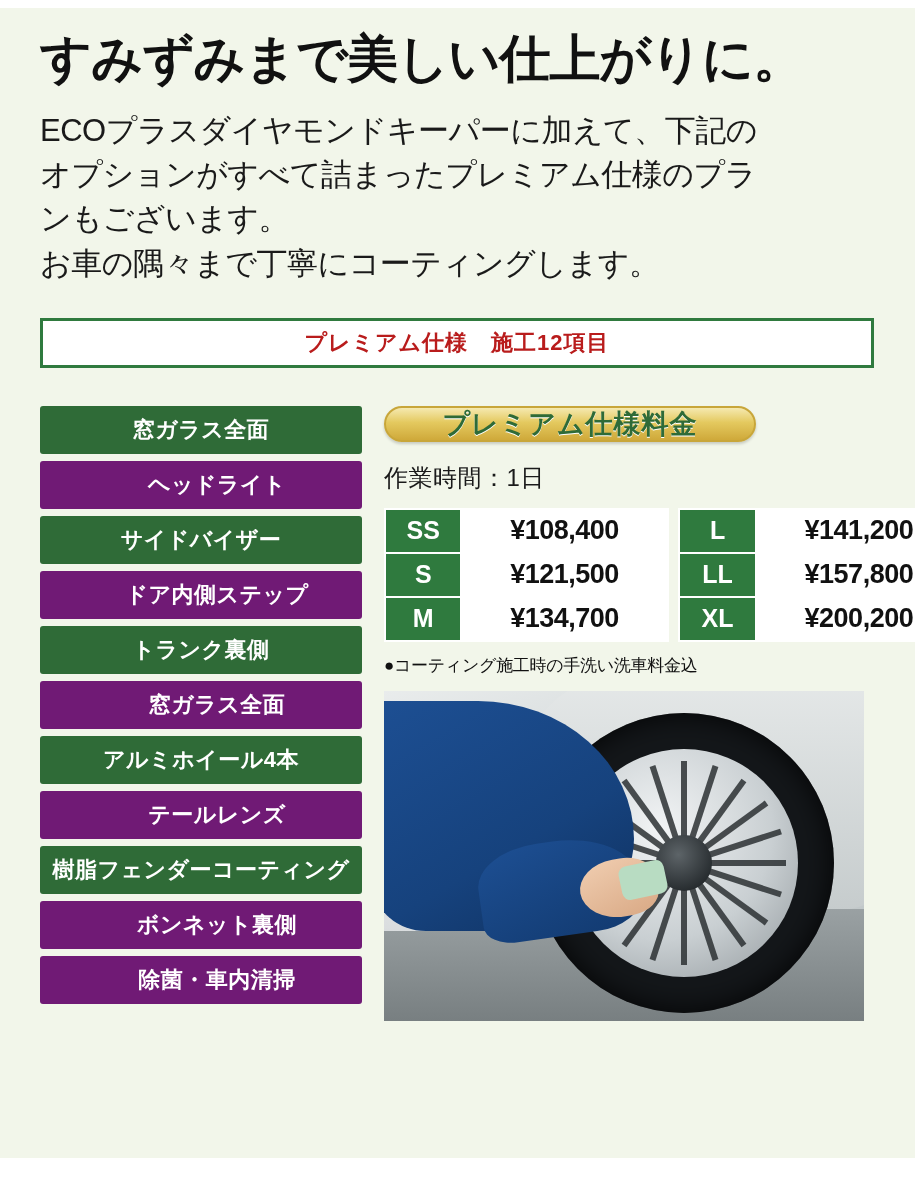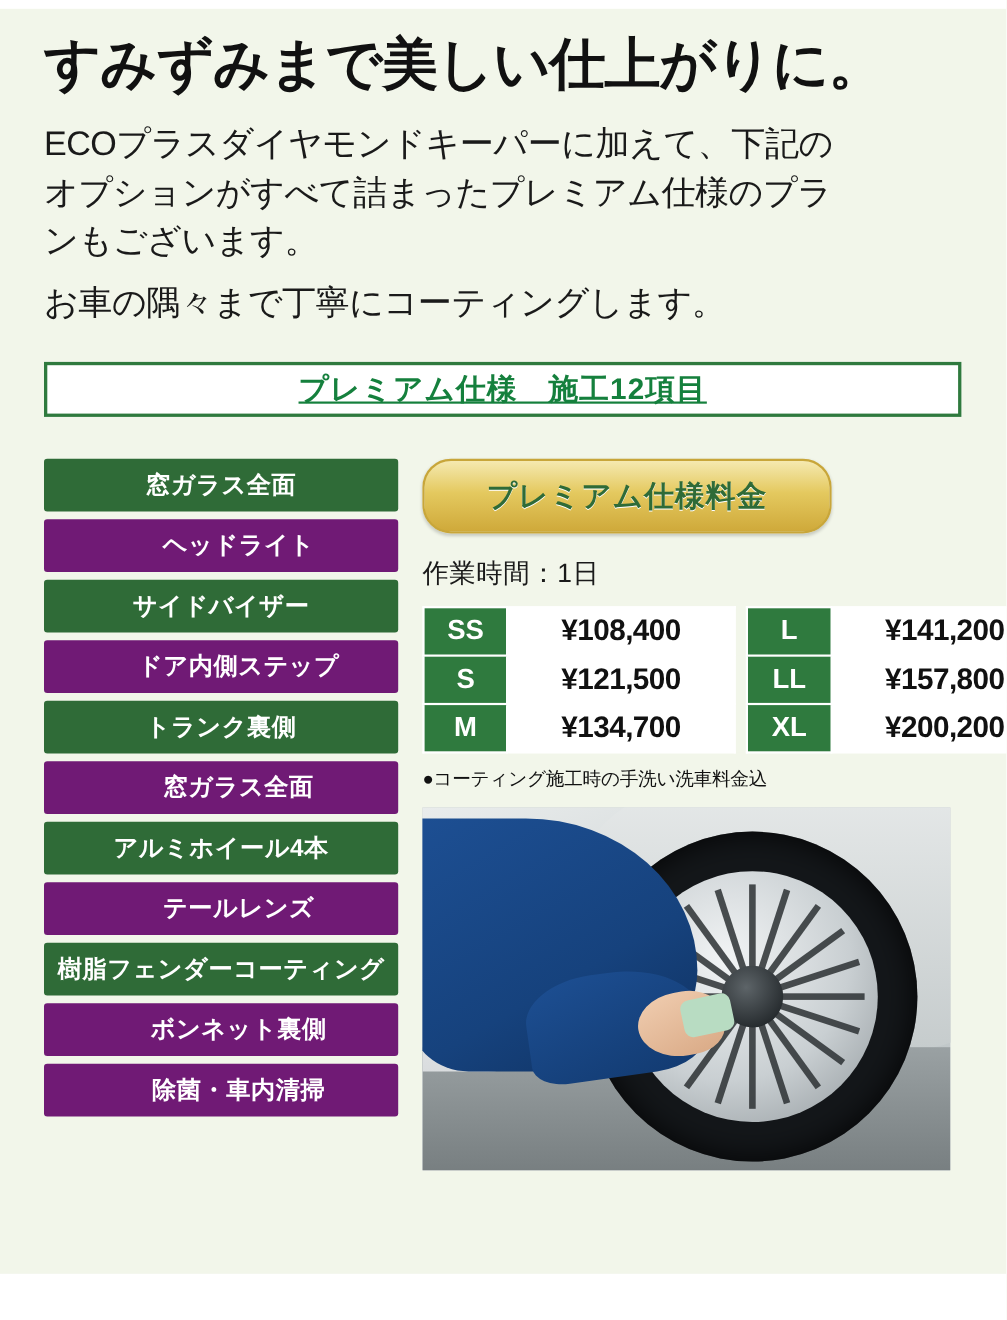--- a/index.html
+++ b/index.html
@@ -55,39 +55,38 @@
   }
 
   .lede {
     font-size: 31px;
     line-height: 1.42;
     color: #1a1a1a;
     margin: 0;
     letter-spacing: -0.5px;
   }
   .lede p { margin: 0; }
-  .lede .ln2 { margin-top: 12px; }
+  .lede .ln2 { margin-top: 1px; }
 
   
   .section-title {
     margin-top: 32px;
     height: 50px;
     background: #ffffff;
     border: 3px solid #2f7a3e;
     display: flex;
     align-items: center;
     justify-content: center;
     box-sizing: border-box;
   }
   .section-title span {
-    font-size: 27px;
+    font-size: 22px;
     font-weight: bold;
     letter-spacing: 1px;
-    color: #15803d;
-    text-decoration: underline;
+    color: #b91c1c;
   }
 
   
   .columns {
     display: flex;
     margin-top: 38px;
   }
   .col-left {
     width: 322px;
     flex: 0 0 322px;
@@ -111,21 +110,21 @@
     border-radius: 3px;
     box-sizing: border-box;
   }
   .item.dark { background: #2f6b37; }
   .item.light { background: #701a75; padding-left: 32px; }
 
   
   .ribbon {
     position: relative;
     width: 372px;
-    height: 68px;
+    height: 36px;
     border-radius: 26px;
     background: linear-gradient(180deg, #f5e9b0 0%, #e4c95f 45%, #cfa93a 100%);
     border: 2px solid #c8a63a;
     display: flex;
     align-items: center;
     justify-content: center;
     box-shadow: 0 2px 3px rgba(0,0,0,0.18);
     box-sizing: border-box;
   }
   .ribbon span {

